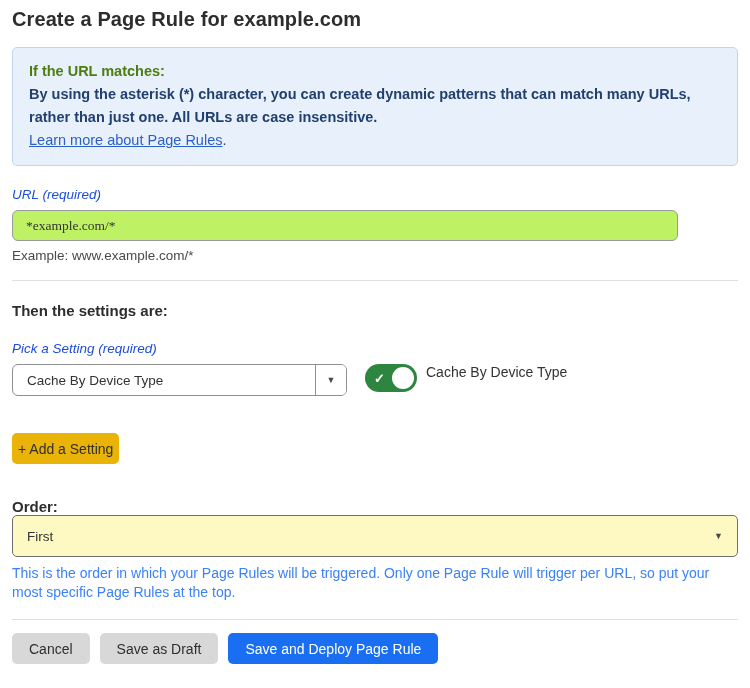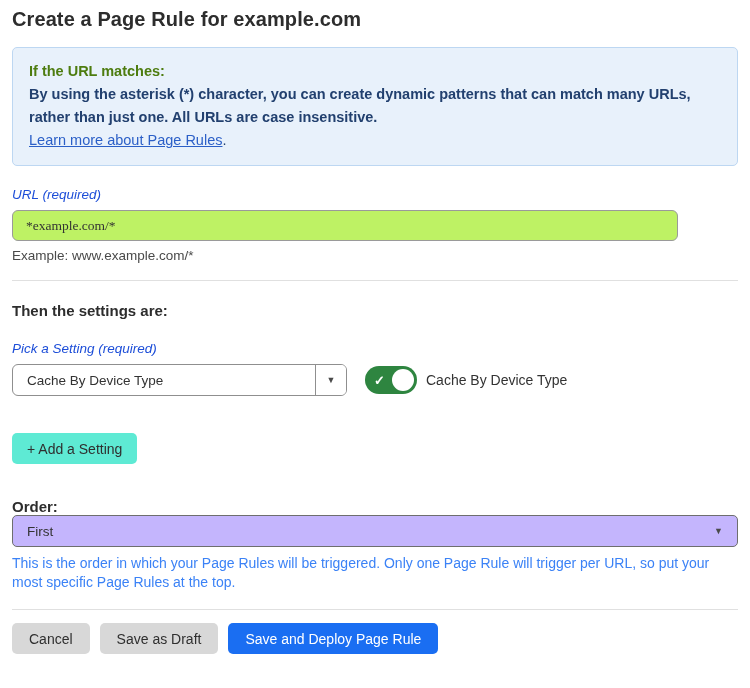--- a/index.html
+++ b/index.html
@@ -77,21 +77,20 @@
     font-size: 15px;
     font-weight: 700;
     color: #2d2d2d;
     margin-top: 21px;
   }
 
   .picker-label { margin-top: 22px; }
 
   .setting-row {
     display: flex;
-    align-items: center;
     margin-top: 0;
   }
   .setting-dropdown {
     width: 335px;
     height: 32px;
     border: 1px solid #8f8f8f;
     border-radius: 6px;
     background: #ffffff;
     display: flex;
     align-items: stretch;
@@ -151,39 +150,39 @@
   }
   .toggle-label {
     margin-left: 9px;
     font-size: 14px;
     color: #333333;
   }
 
   .add-setting-button {
     margin-top: 37px;
     height: 31px;
-    padding: 0 15px;
-    background: #5eead4;
+    padding: 0 6px;
+    background: #eab308;
     border: none;
     border-radius: 5px;
     font-family: "Liberation Sans", sans-serif;
     font-size: 14px;
     color: #2f2f2f;
     cursor: pointer;
   }
 
   .order-heading { margin-top: 34px; }
   .order-select-label { margin-top: 22px; }
 
   .order-select {
     width: 726px;
-    height: 32px;
+    height: 42px;
     border: 1px solid #6e6e6e;
     border-radius: 5px;
-    background: #c4b5fd;
+    background: #fef9c3;
     display: flex;
     align-items: center;
     padding: 0 14px;
     font-size: 13.5px;
     color: #333333;
     cursor: pointer;
   }
   .order-select-value { flex: 1; }
 
   .order-help {

